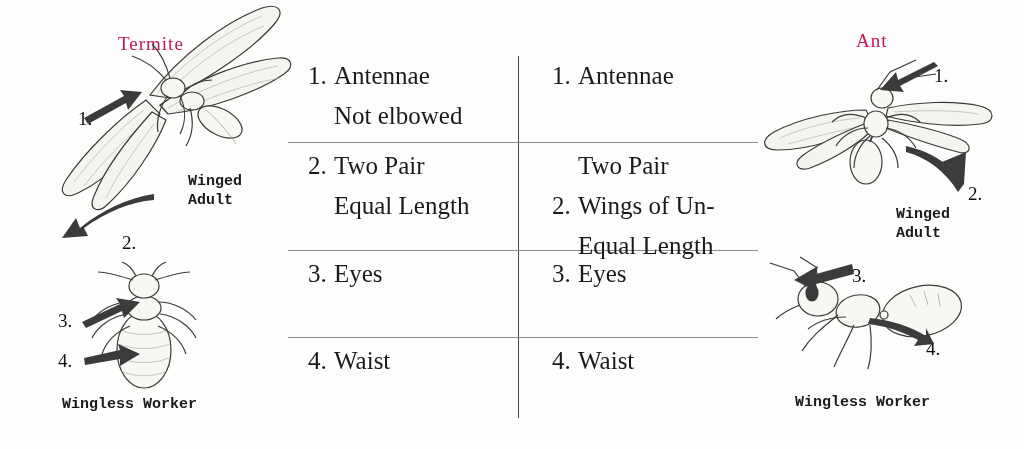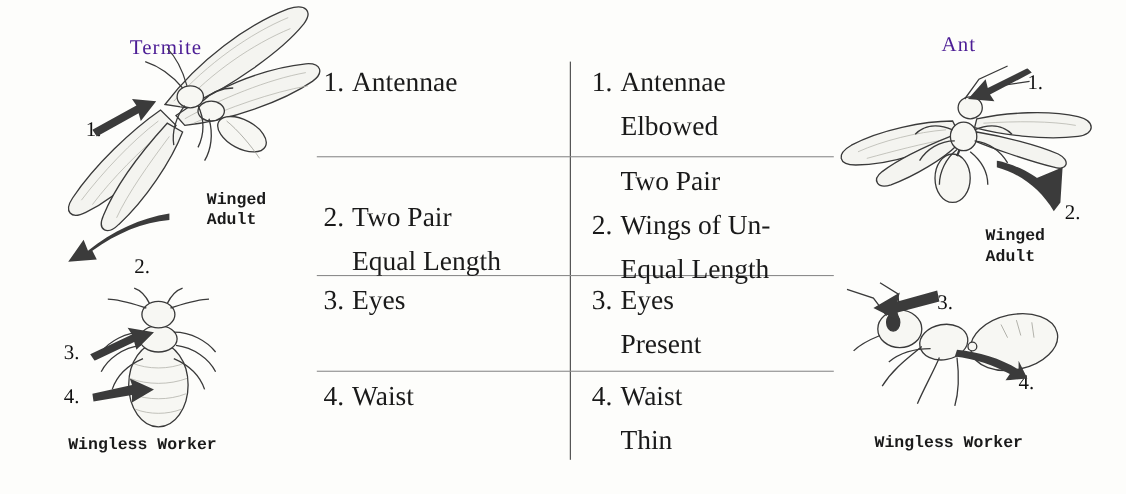--- a/index.html
+++ b/index.html
@@ -16,21 +16,21 @@
     font-family: "Liberation Serif", serif;
     color: #1a1a1a;
   }
 
   
   .side-title {
     position: absolute;
     font-family: "Liberation Serif", serif;
     font-size: 19px;
     letter-spacing: 1px;
-    color: #4c1d95;
+    color: #be185d;
     white-space: nowrap;
   }
   #termite-title { left: 118px; top: 33px; }
   #ant-title     { left: 856px; top: 30px; }
 
   .caption {
     position: absolute;
     font-family: Liberation Mono, monospace;
     font-weight: bold;
     font-size: 15px;
@@ -74,40 +74,40 @@
     width: 470px;
     height: 1px;
     background: #8c8c8c;
   }
   #hr1 { top: 90px; }
   #hr2 { top: 198px; }
   #hr3 { top: 285px; }
 
   .row {
     position: absolute;
-    left: 6px;
+    left: 20px;
     width: 218px;
     font-size: 25px;
     line-height: 40px;
   }
   .row .line {
     display: block;
     white-space: nowrap;
   }
   .row .line .num {
     display: inline-block;
     width: 26px;
   }
   .row .line .txt {
     display: inline-block;
   }
   .row .line.indented .txt { margin-left: 26px; }
 
   #r1l { top: 4px; }
-  #r2l { top: 94px; margin-top: 32px; }
+  #r2l { top: 94px; }
   #r3l { top: 202px; }
   #r4l { top: 289px; }
   #r1r { top: 4px; }
   #r2r { top: 94px; }
   #r3r { top: 202px; }
   #r4r { top: 289px; }
 
   
   .insect {
     position: absolute;
@@ -236,50 +236,48 @@
 
   <div id="table">
     <div class="divider-v"></div>
     <div class="divider-h" id="hr1"></div>
     <div class="divider-h" id="hr2"></div>
     <div class="divider-h" id="hr3"></div>
 
     <div class="col" id="col-left">
       <div class="row" id="r1l">
         <span class="line"><span class="num">1.</span><span class="txt">Antennae</span></span>
+        <span class="line indented"><span class="txt">Not elbowed</span></span>
       </div>
       <div class="row" id="r2l">
         <span class="line"><span class="num">2.</span><span class="txt">Two Pair</span></span>
         <span class="line indented"><span class="txt">Equal Length</span></span>
       </div>
       <div class="row" id="r3l">
         <span class="line"><span class="num">3.</span><span class="txt">Eyes</span></span>
       </div>
       <div class="row" id="r4l">
         <span class="line"><span class="num">4.</span><span class="txt">Waist</span></span>
       </div>
     </div>
 
     <div class="col" id="col-right">
       <div class="row" id="r1r">
         <span class="line"><span class="num">1.</span><span class="txt">Antennae</span></span>
-        <span class="line indented"><span class="txt">Elbowed</span></span>
       </div>
       <div class="row" id="r2r">
         <span class="line indented"><span class="txt">Two Pair</span></span>
         <span class="line"><span class="num">2.</span><span class="txt">Wings of Un-</span></span>
         <span class="line indented"><span class="txt">Equal Length</span></span>
       </div>
       <div class="row" id="r3r">
         <span class="line"><span class="num">3.</span><span class="txt">Eyes</span></span>
-        <span class="line indented"><span class="txt">Present</span></span>
       </div>
       <div class="row" id="r4r">
         <span class="line"><span class="num">4.</span><span class="txt">Waist</span></span>
-        <span class="line indented"><span class="txt">Thin</span></span>
       </div>
     </div>
   </div>
 
   <div class="insect" id="ant-winged">
     <svg width="260" height="175" viewBox="0 0 260 175" fill="none" stroke="#3a3a3a" stroke-width="1.2">
 
       <path d="M118 70 C92 70 52 78 26 92 C12 100 14 110 30 110 C62 110 104 96 124 82 Z" fill="#f4f4f0"></path>
       <path d="M112 78 C86 80 54 88 32 98" stroke="#b5b5ad" stroke-width="0.7"></path>
       <path d="M116 86 C92 90 62 98 40 104" stroke="#b5b5ad" stroke-width="0.7"></path>

